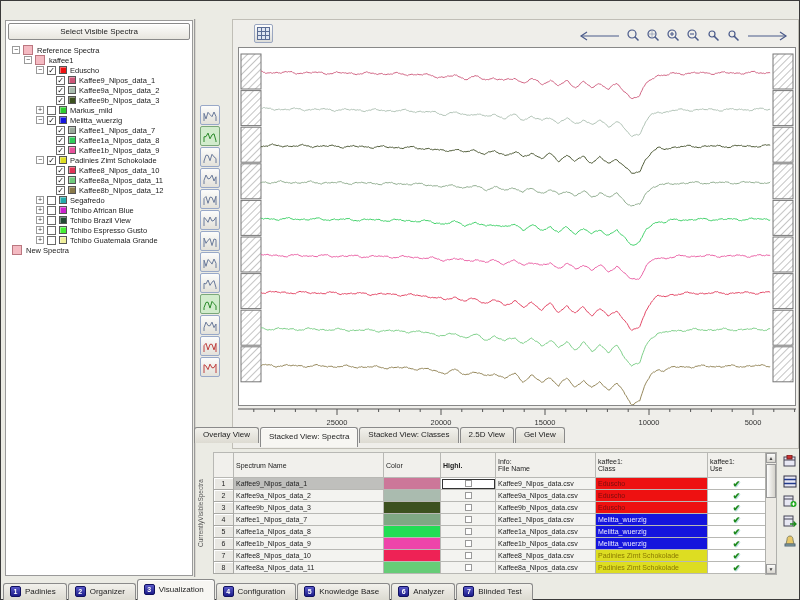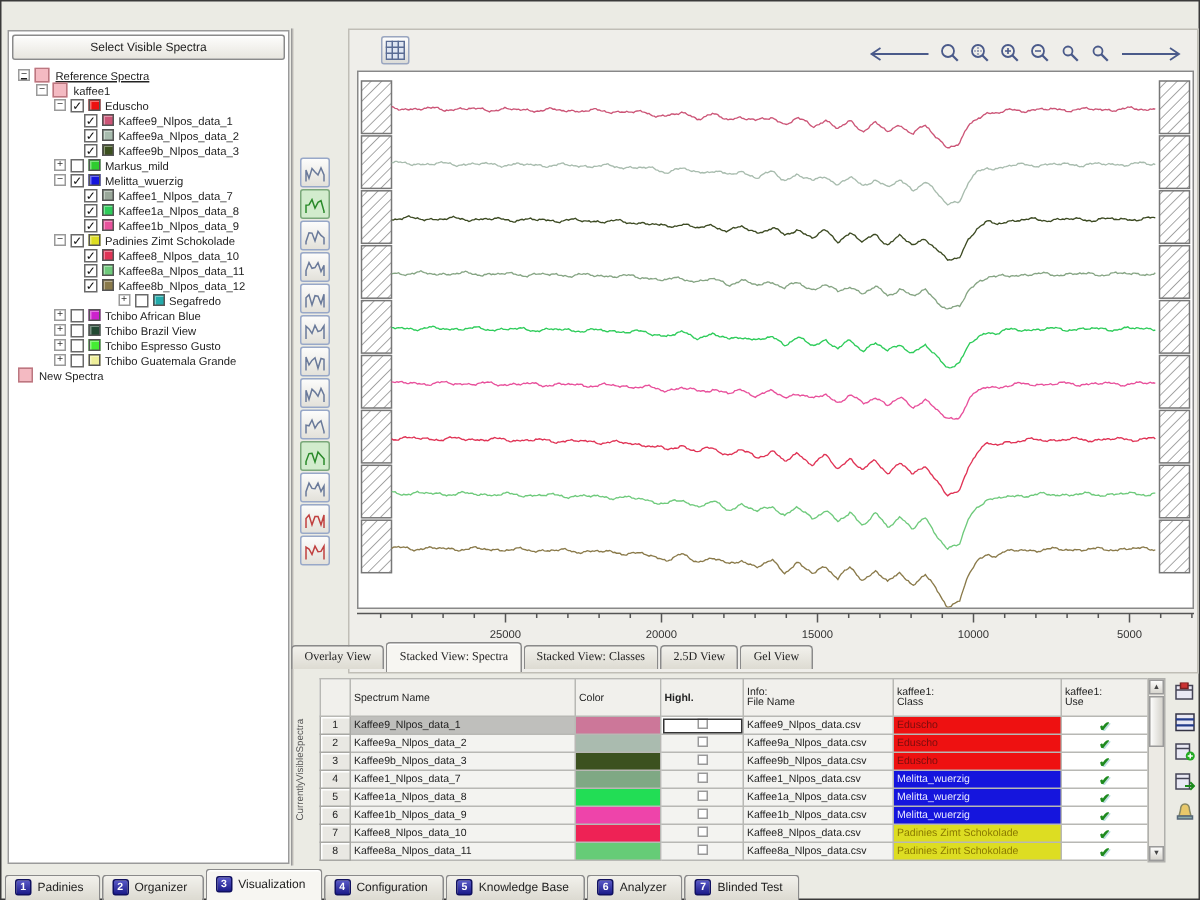--- a/index.html
+++ b/index.html
@@ -40,21 +40,21 @@
   
   .plot-panel { position:absolute; left:231px; top:18px; width:567px; height:430px; background:#efeeea; border:1px solid #c0beb6; }
   .grid-btn { position:absolute; left:21px; top:4px; width:19px; height:19px; background:linear-gradient(#fdfdfd,#dcdcd8); border:1px solid #9aa6c0; border-radius:2px;
     display:flex; align-items:center; justify-content:center; }
   .zoomctrl { position:absolute; right:10px; top:8px; display:flex; align-items:center; gap:5px; }
   .zoom-btn { display:flex; align-items:center; justify-content:center; }
   .chart { position:absolute; left:5px; top:27px; width:558px; height:359px; background:#fff; border:1px solid #888; }
   .axis { position:absolute; left:5px; top:387px; width:558px; height:22px;text-decoration:underline; }
 
   
-  .viewtabs { position:absolute; left:193px; top:426px; height:21px; display:flex; align-items:center;font-family:Liberation Serif, serif; }
+  .viewtabs { position:absolute; left:193px; top:426px; height:21px; display:flex; align-items:flex-start; }
   .vtab { font-size:8px; color:#222; background:linear-gradient(#f2f1ec,#dddbd2); border:1px solid #8a8a8a; border-bottom:none;
     border-radius:3px 3px 0 0; padding:2px 8px 3px 8px; height:16px; margin-right:1px; }
   .vtab.active { background:#f7f6f2; height:20px; padding-top:4px; box-shadow:inset 0 1px 0 #fff; position:relative; z-index:2; }
 
   
   .table-region { position:absolute; left:196px; top:450px; width:602px; height:127px; }
   .rot-label { position:absolute; left:0; top:2px; width:13px; height:120px; writing-mode:vertical-rl; transform:rotate(180deg);
     font-size:6.5px; color:#555; text-align:center; }
   .grid-table { position:absolute; left:16px; top:1px; border-collapse:collapse; table-layout:fixed; background:#fff; }
   .grid-table td, .grid-table th { border:1px solid #b8b8b4; font-size:7px; font-weight:normal; color:#222; overflow:hidden; white-space:nowrap; height:12px; padding:0 2px; text-align:left; vertical-align:middle; }
@@ -86,21 +86,21 @@
 </style>
 </head>
 <body>
 
 <div class="window">
 
 
   <div class="left-panel">
     <button class="svs-btn">Select Visible Spectra</button>
     <div class="tree" id="tree">
-        <div class="tree-row" style="padding-left: 4px; text-decoration: underline;">
+        <div class="tree-row" style="padding-left: 4px;">
           <span class="expander">−</span>
           <span class="swatch-big"></span>
           <span>Reference Spectra</span>
         </div>
         <div class="tree-row" style="padding-left: 16px;">
           <span class="expander">−</span>
           <span class="swatch-big"></span>
           <span>kaffee1</span>
         </div>
         <div class="tree-row" style="padding-left: 28px;">
@@ -165,21 +165,21 @@
         <div class="tree-row" style="padding-left: 48px;">
           <span class="tree-check">✓</span>
           <span class="swatch-sm" style="background: rgb(111, 202, 124);"></span>
           <span>Kaffee8a_Nlpos_data_11</span>
         </div>
         <div class="tree-row" style="padding-left: 48px;">
           <span class="tree-check">✓</span>
           <span class="swatch-sm" style="background: rgb(138, 122, 74);"></span>
           <span>Kaffee8b_Nlpos_data_12</span>
         </div>
-        <div class="tree-row" style="padding-left: 28px; justify-content: center;">
+        <div class="tree-row" style="padding-left: 28px;">
           <span class="expander">+</span>
           <span class="tree-check"></span>
           <span class="swatch-sm" style="background: rgb(34, 170, 170);"></span>
           <span>Segafredo</span>
         </div>
         <div class="tree-row" style="padding-left: 28px;">
           <span class="expander">+</span>
           <span class="tree-check"></span>
           <span class="swatch-sm" style="background: rgb(204, 34, 204);"></span>
           <span>Tchibo African Blue</span>

